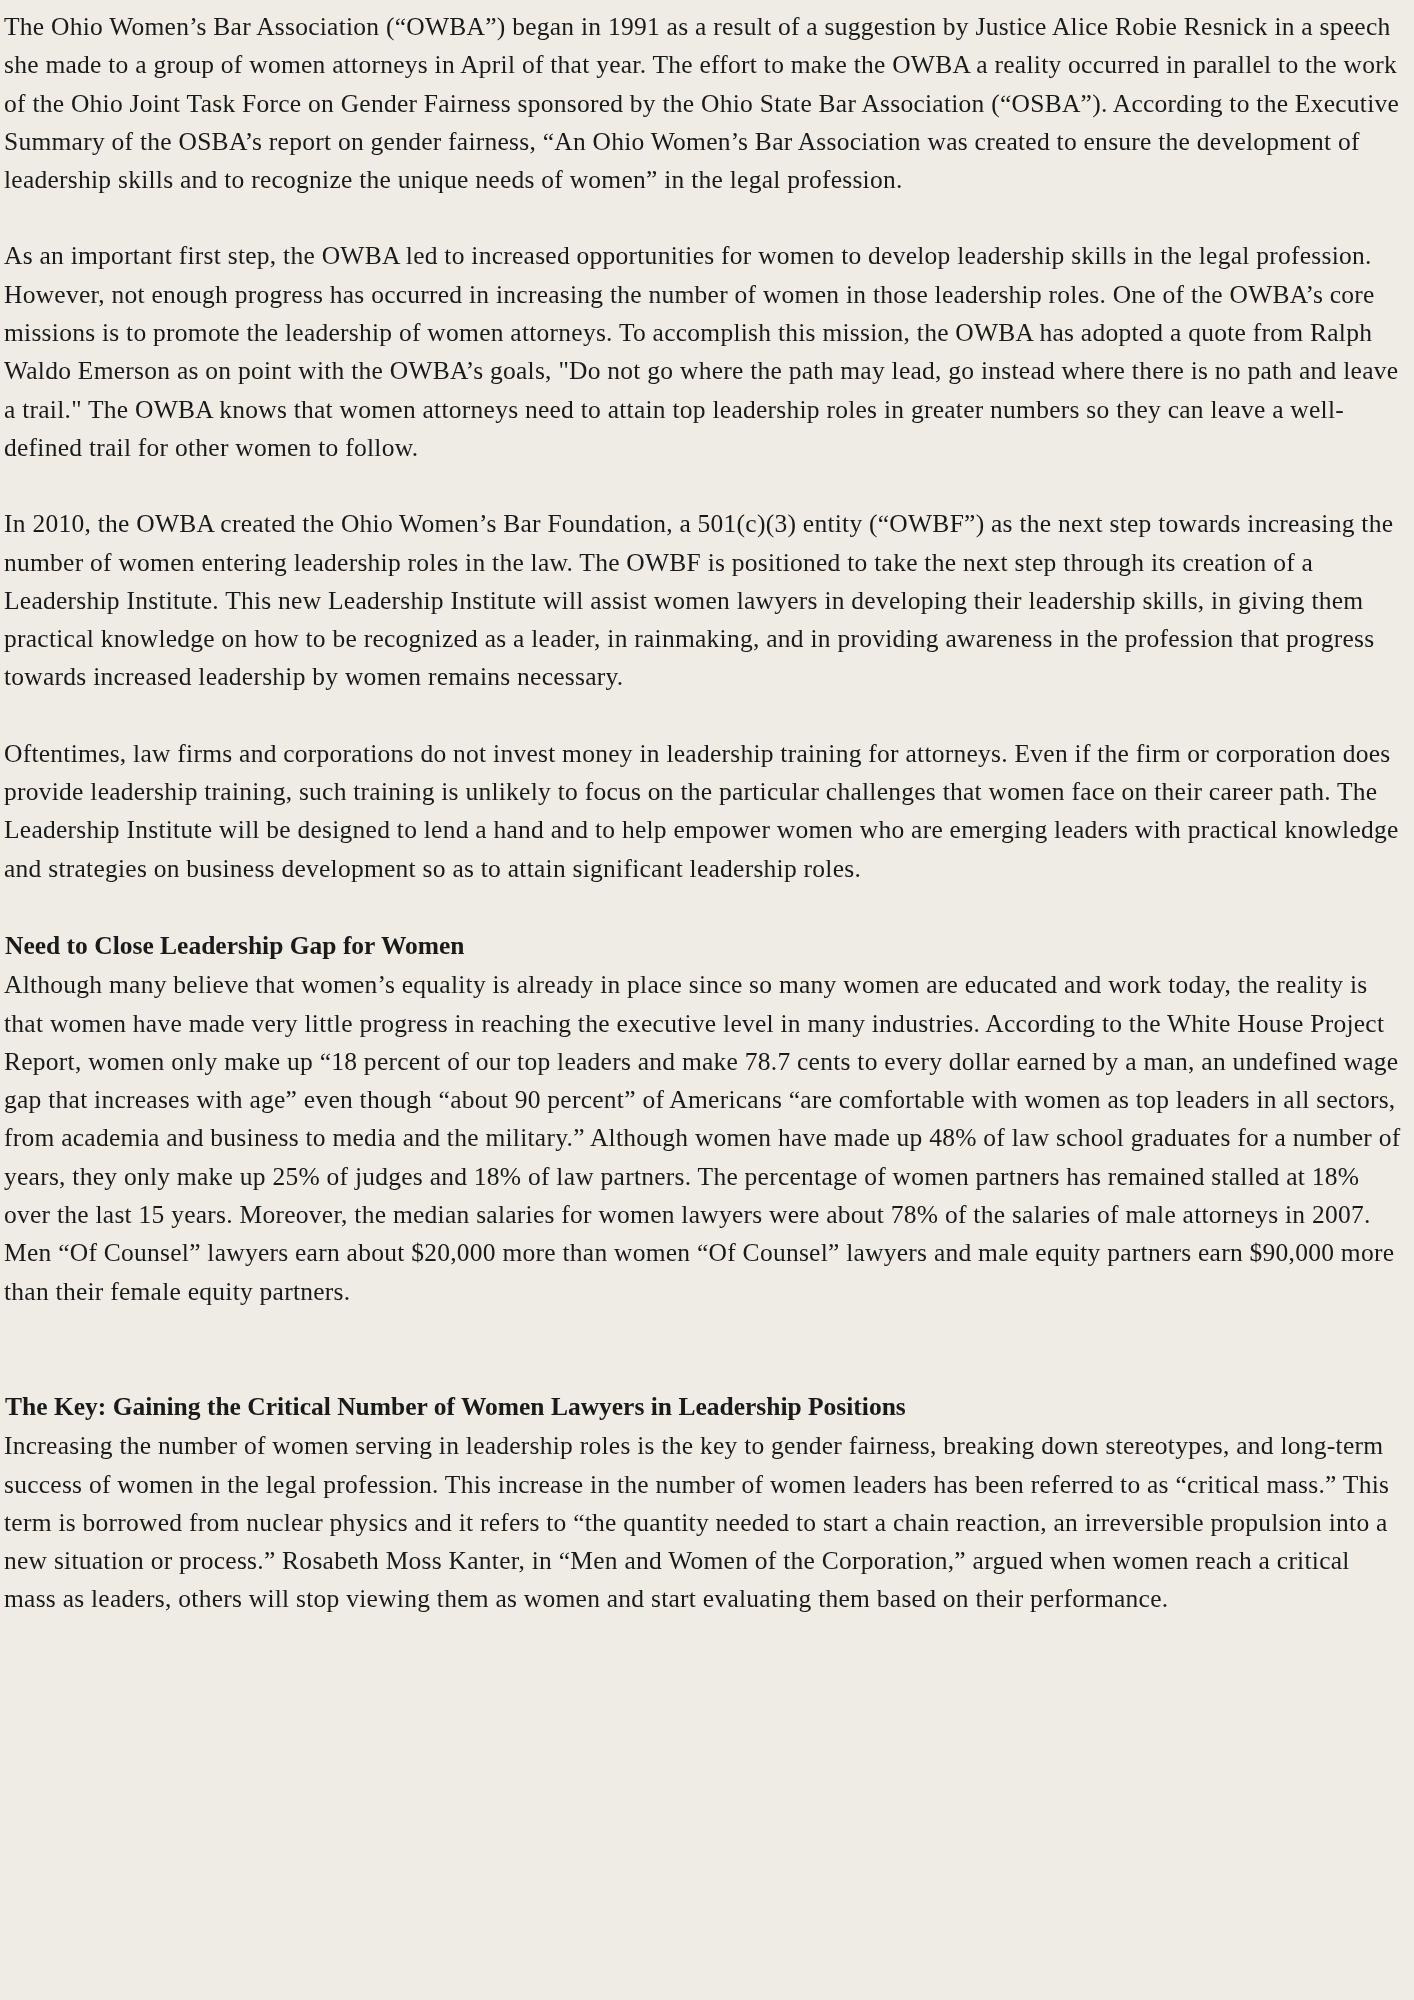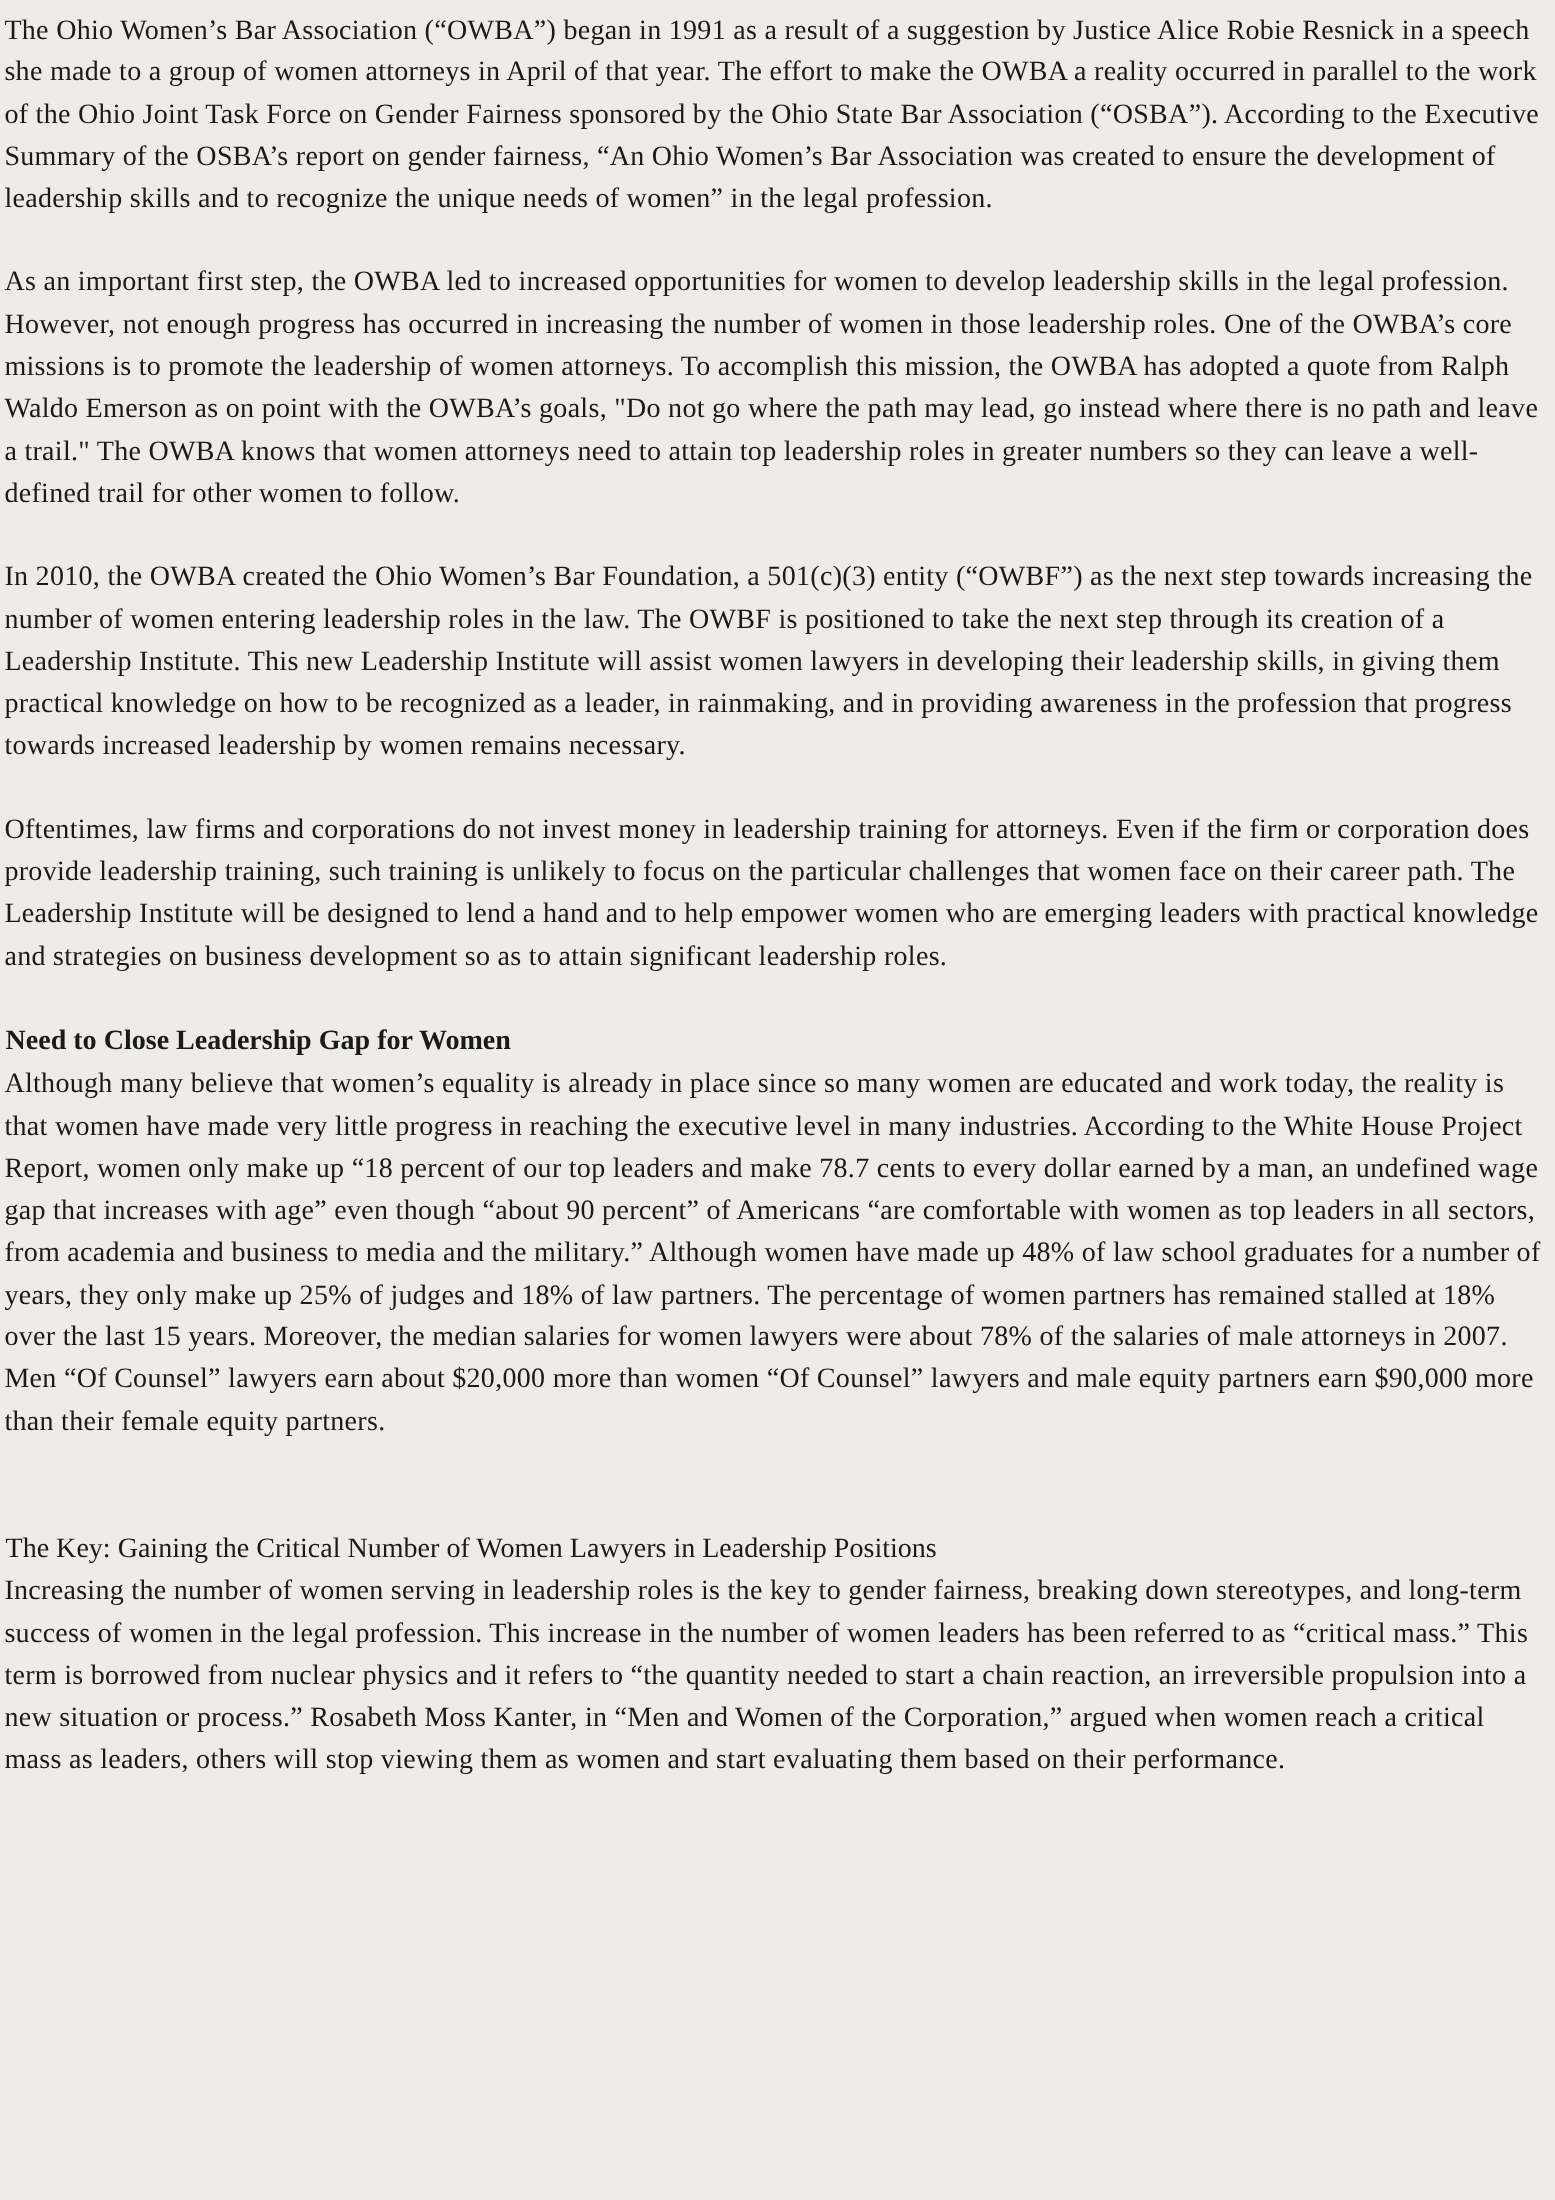--- a/index.html
+++ b/index.html
@@ -34,21 +34,21 @@
   .gap-large {
     height: 76px;
   }
   .heading {
     font-size: 25.5px;
     line-height: 38.3px;
     font-weight: bold;
     margin: 1px;
   }
   .lead-bold {
-    font-weight: normal;
+    font-weight: bold;
   }
 </style>
 </head>
 <body>
 
 <div class="page">
 
   <p class="para">The Ohio Women’s Bar Association (“OWBA”) began in 1991 as a result of a suggestion by Justice Alice Robie Resnick in a speech she made to a group of women attorneys in April of that year. The effort to make the OWBA a reality occurred in parallel to the work of the Ohio Joint Task Force on Gender Fairness sponsored by the Ohio State Bar Association (“OSBA”). According to the Executive Summary of the OSBA’s report on gender fairness, “An Ohio Women’s Bar Association was created to ensure the development of leadership skills and to recognize the unique needs of women” in the legal profession.</p>
   <div class="gap"></div>
 
@@ -59,16 +59,16 @@
   <div class="gap"></div>
 
   <p class="para">Oftentimes, law firms and corporations do not invest money in leadership training for attorneys. Even if the firm or corporation does provide leadership training, such training is unlikely to focus on the particular challenges that women face on their career path. The Leadership Institute will be designed to lend a hand and to help empower women who are emerging leaders with practical knowledge and strategies on business development so as to attain significant leadership roles.</p>
   <div class="gap"></div>
 
   <h2 class="heading">Need to Close Leadership Gap for Women</h2>
   <p class="para">Although many believe that women’s equality is already in place since so many women are educated and work today, the reality is that women have made very little progress in reaching the executive level in many industries. According to the White House Project Report, women only make up “18 percent of our top leaders and make 78.7 cents to every dollar earned by a man, an undefined wage gap that increases with age” even though “about 90 percent” of Americans “are comfortable with women as top leaders in all sectors, from academia and business to media and the military.”  Although women have made up 48% of law school graduates for a number of years, they only make up 25% of judges and 18% of law partners. The percentage of women partners has remained stalled at 18% over the last 15 years. Moreover, the median salaries for women lawyers were about 78% of the salaries of male attorneys in 2007. Men “Of Counsel” lawyers earn about $20,000 more than women “Of Counsel” lawyers and male equity partners earn $90,000 more than their female equity partners.</p>
 
   <div class="gap-large"></div>
 
-  <h2 class="heading"><span class="lead-bold">The Key:</span><span style="font-weight:normal"> Gaining the Critical Number of Women Lawyers in Leadership Positions</span></h2>
+  <h2 class="heading"><span class="lead-bold">The Key:</span><span style="font-weight:bold"> Gaining the Critical Number of Women Lawyers in Leadership Positions</span></h2>
   <p class="para">Increasing the number of women serving in leadership roles is the key to gender fairness, breaking down stereotypes, and long-term success of women in the legal profession. This increase in the number of women leaders has been referred to as “critical mass.” This term is borrowed from nuclear physics and it refers to “the quantity needed to start a chain reaction, an irreversible propulsion into a new situation or process.” Rosabeth Moss Kanter, in “Men and Women of the Corporation,” argued when women reach a critical mass as leaders, others will stop viewing them as women and start evaluating them based on their performance.</p>
 
 </div>
 
 </body></html>

